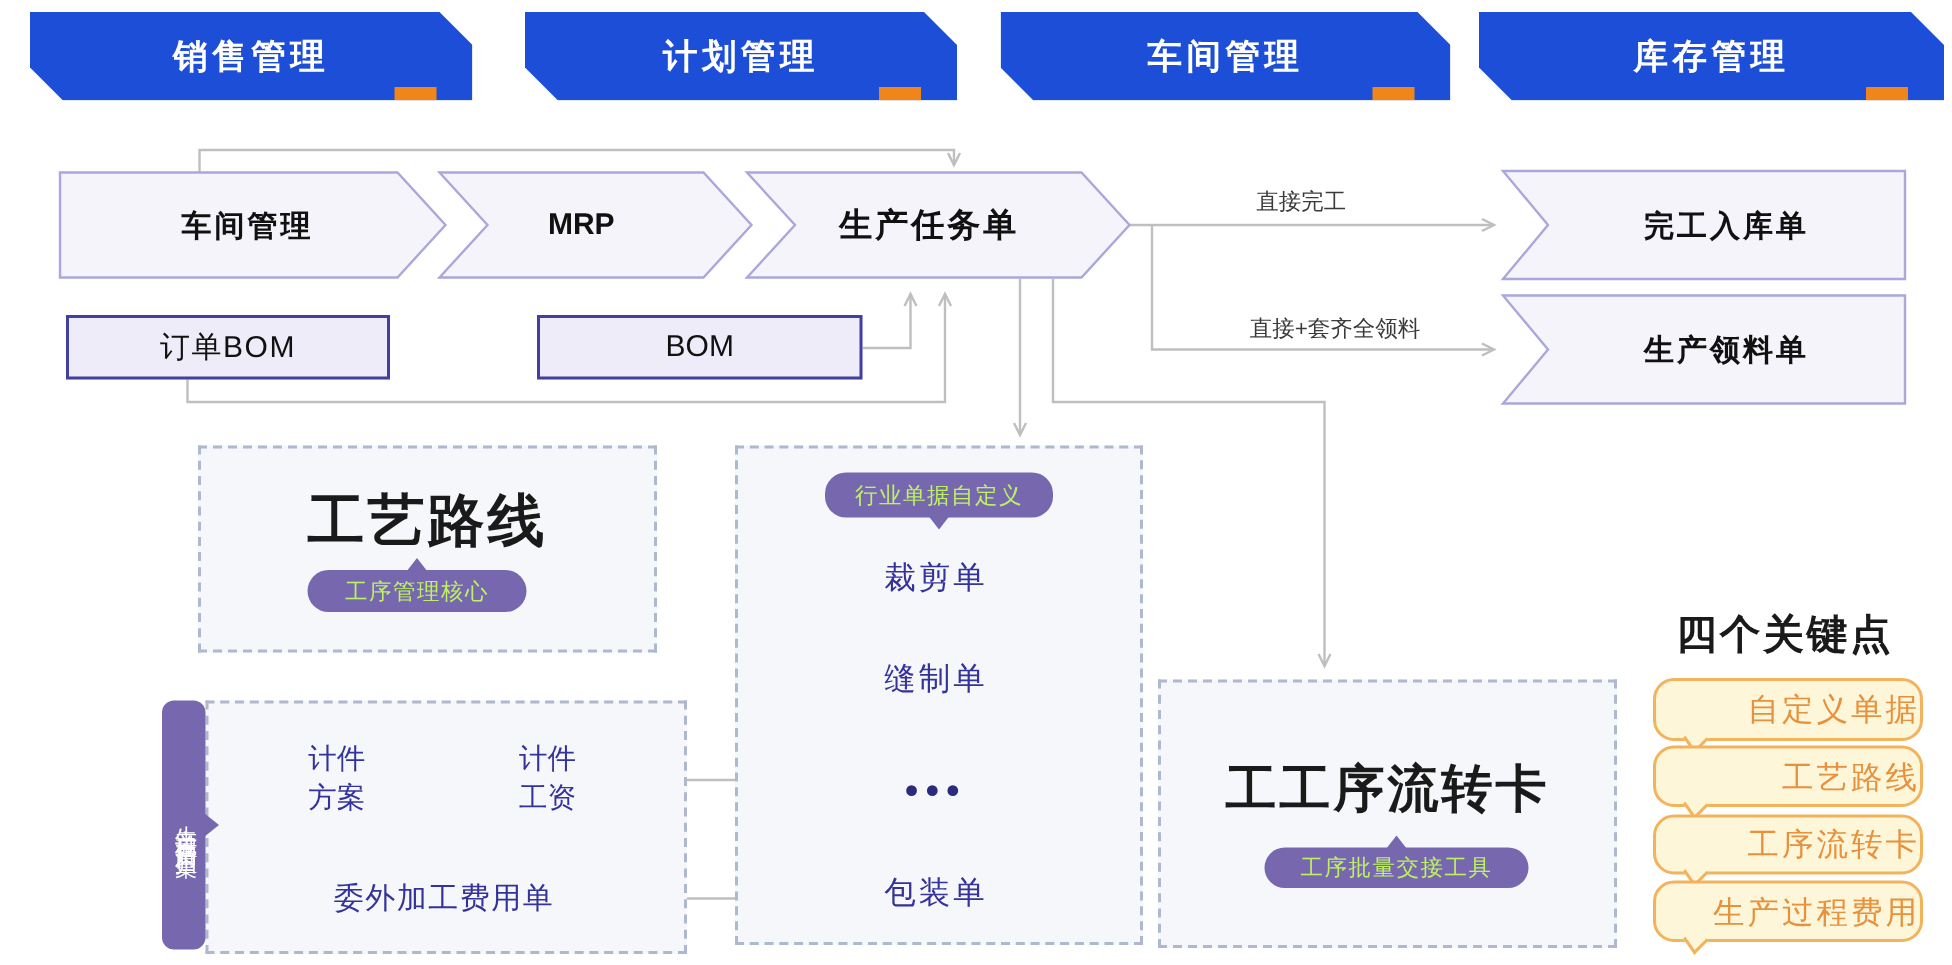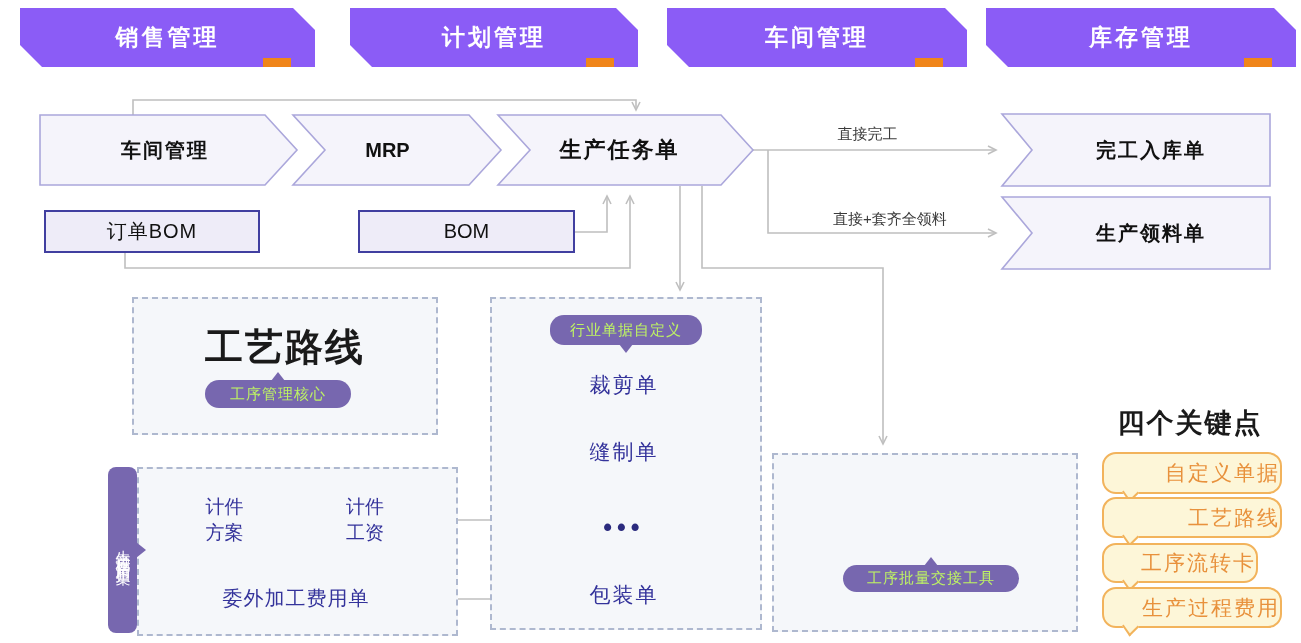--- a/index.html
+++ b/index.html
@@ -1,21 +1,21 @@
 <!DOCTYPE html>
 <html><head>
 <meta charset="utf-8">
 <style>
   html,body{margin:0;padding:0;background:#ffffff;}
   body{font-family:"Liberation Sans","DejaVu Sans",sans-serif;}
   #canvas{position:relative;width:1301px;height:643px;background:#ffffff;overflow:hidden;}
   .abs{position:absolute;}
   .txt{display:flex;align-items:center;justify-content:center;text-align:center;}
   
-  .banner{background:#8b5cf6;clip-path:polygon(0 0,calc(100% - 22px) 0,100% 22px,100% 100%,22px 100%,0 calc(100% - 22px));}
+  .banner{background:#1d4ed8;clip-path:polygon(0 0,calc(100% - 22px) 0,100% 22px,100% 100%,22px 100%,0 calc(100% - 22px));}
   .banner .lbl{width:100%;height:100%;display:flex;align-items:center;justify-content:center;
     color:#fff;font-size:23px;font-weight:bold;letter-spacing:3px;}
   .banner .tag{position:absolute;right:24px;bottom:0;width:28px;height:9px;background:#F08519;}
   
   .panel{background:#F5F7FA;border:2px dashed #AEB8CF;box-sizing:border-box;}
   
   .badge{background:#7767AF;border-radius:14px;color:#bef264;font-size:15px;letter-spacing:1px;
     display:flex;align-items:center;justify-content:center;}
   .ptr-up{position:absolute;top:-8px;left:50%;margin-left:-7px;width:0;height:0;
     border-left:7px solid transparent;border-right:7px solid transparent;border-bottom:9px solid #7767AF;}
@@ -149,35 +149,36 @@
     <span>生产过程费用归集</span>
   </div>
   <div class="abs txt" style="left:182px;top:485px;width:85px;height:70px;">
     <span style="display:block;width:44px;font-size:19px;line-height:1.35;color:#34339B;text-align:center;word-break:break-all;">计件方案</span>
   </div>
   <div class="abs txt" style="left:320px;top:485px;width:90px;height:70px;">
     <span style="display:block;width:44px;font-size:19px;line-height:1.35;color:#34339B;text-align:center;word-break:break-all;">计件工资</span>
   </div>
   <div class="abs txt" style="left:182px;top:575px;width:228px;height:47px;font-size:20px;color:#34339B;letter-spacing:1px;">委外加工费用单</div>
 
+  <div class="abs txt bigtitle" style="left:782px;top:503px;width:286px;height:46px;font-size:34px;">工工序流转卡</div>
   <div class="abs badge" style="left:843px;top:565px;width:176px;height:27px;">
     <div class="ptr-up"></div>
     <span>工序批量交接工具</span>
   </div>
 
   <div class="abs txt bigtitle" style="left:1100px;top:405px;width:180px;height:36px;font-size:27px;">四个关键点</div>
   <div class="abs bubble" style="left:1102px;top:452px;width:180px;height:42px;">
     <span>自定义单据</span>
     <div class="tail"></div>
   </div>
   <div class="abs bubble" style="left:1102px;top:497px;width:180px;height:41px;">
     <span>工艺路线</span>
     <div class="tail"></div>
   </div>
-  <div class="abs bubble" style="left:1102px;top:543px;width:156px;height:40px;">
+  <div class="abs bubble" style="left:1102px;top:543px;width:180px;height:40px;">
     <span>工序流转卡</span>
     <div class="tail"></div>
   </div>
   <div class="abs bubble" style="left:1102px;top:587px;width:180px;height:41px;">
     <span>生产过程费用</span>
     <div class="tail"></div>
   </div>
 
 </div>
 

